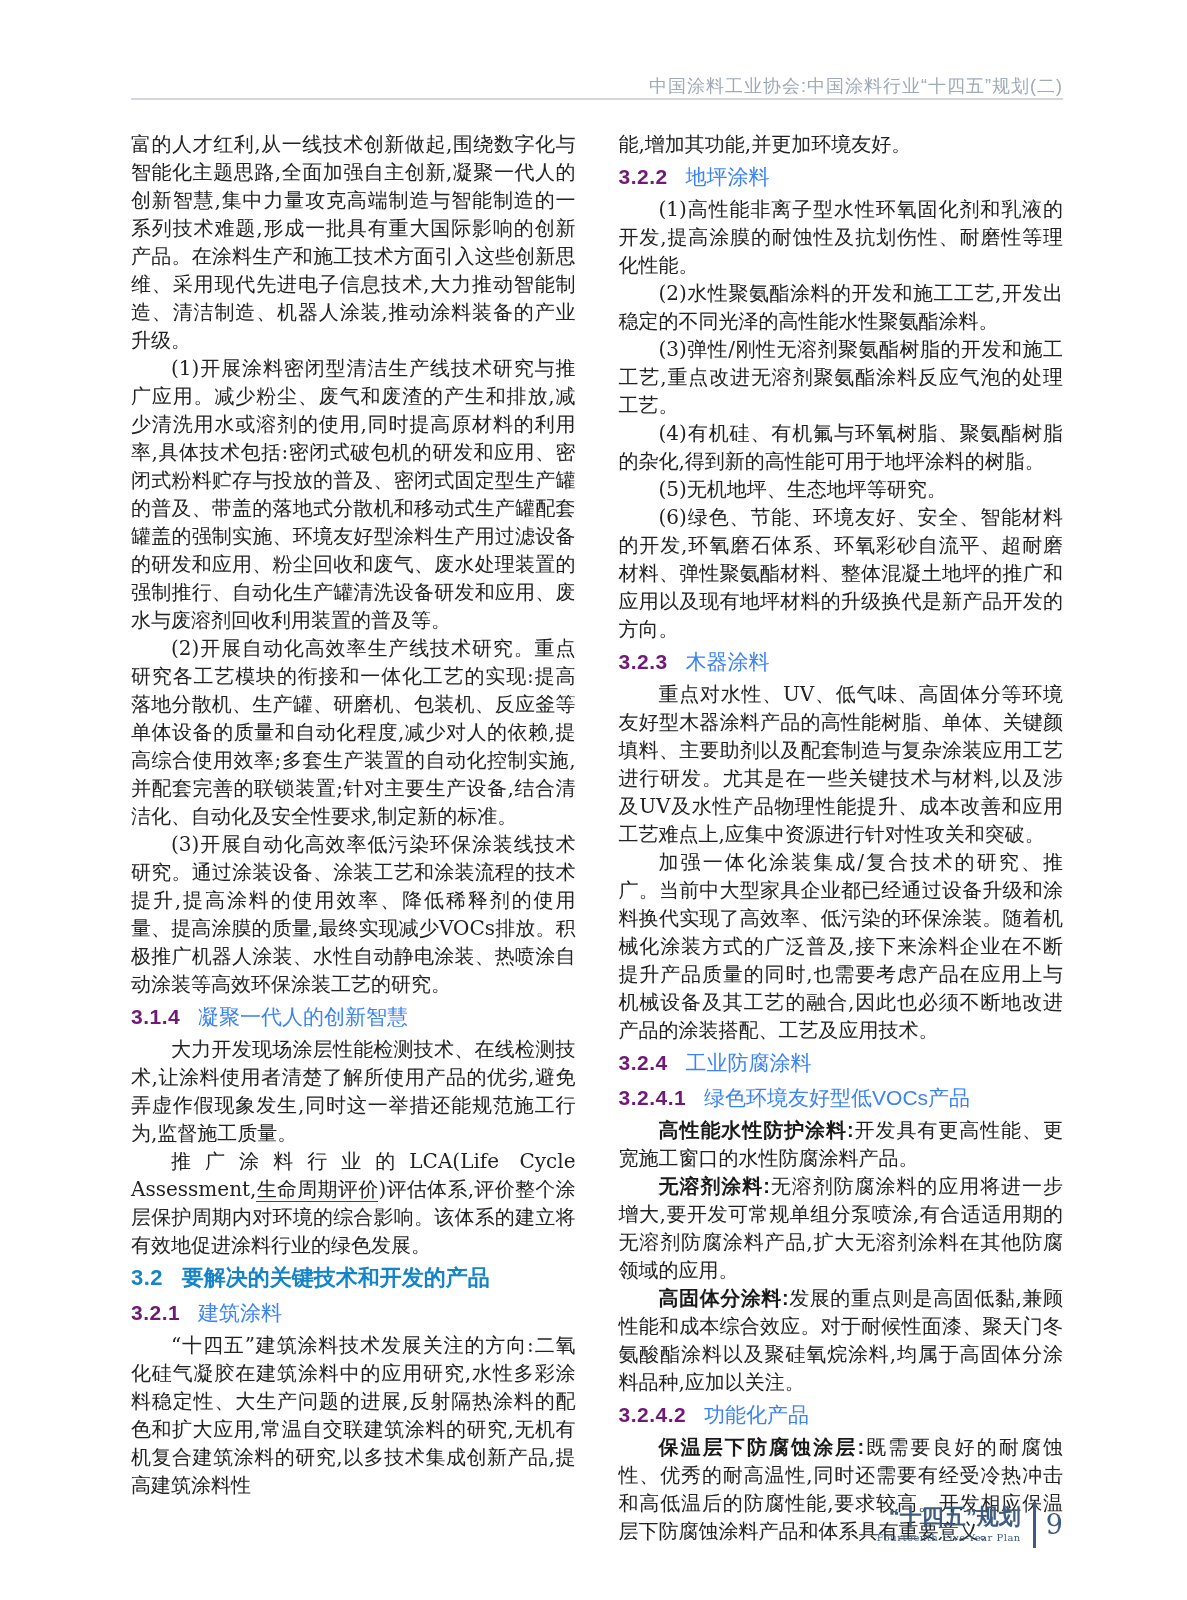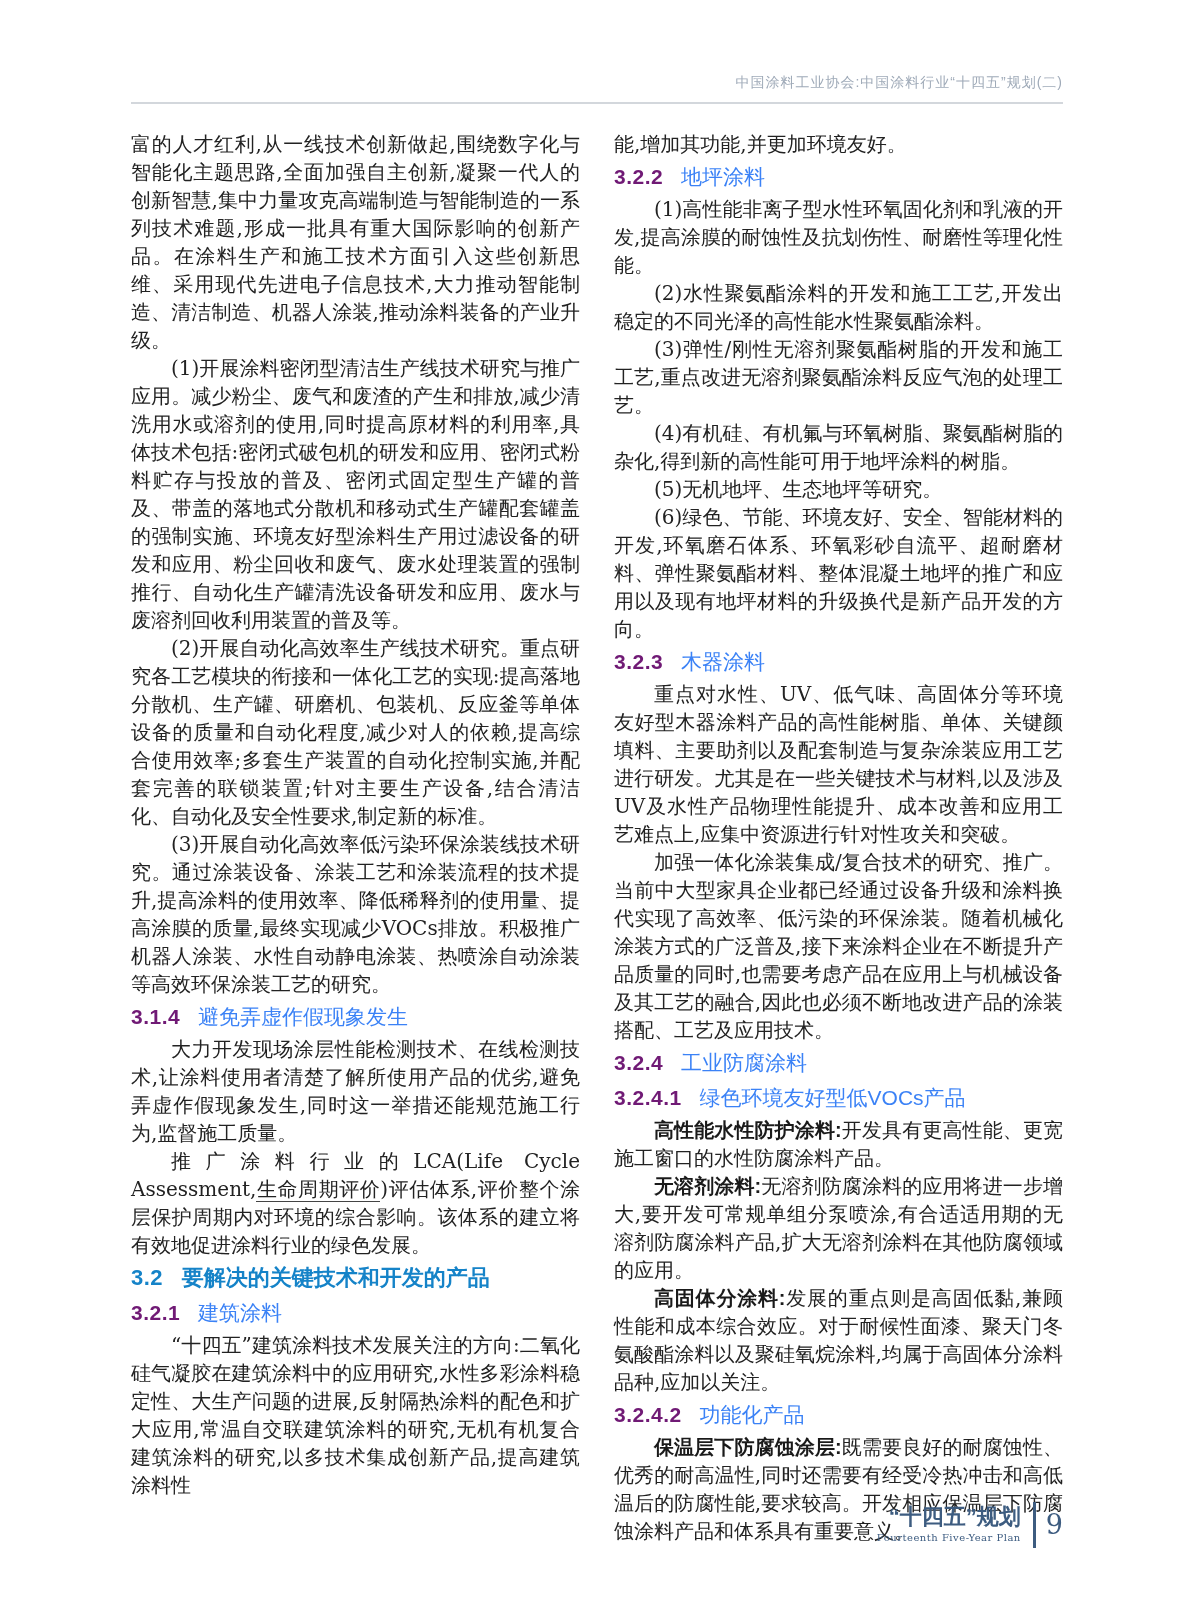--- a/index.html
+++ b/index.html
@@ -11,32 +11,31 @@
     overflow: hidden;
     font-family: "DejaVu Serif", "Liberation Serif", serif;
     color: #222;
   }
   
   .header {
     position: absolute;
     top: 74px; left: 131px; right: 124px;
     text-align: right;
     font-family: "Liberation Sans", "DejaVu Sans", sans-serif;
-    font-size: 14px;
+    font-size: 18px;
     color: #9faab8;
     letter-spacing: 1px;
-    padding-bottom: 10px;
     border-bottom: 2px solid #d3d7dc;
   }
   
   .content {
     position: absolute;
     top: 130px; left: 131px; right: 124px;
     display: flex;
-    gap: 34px;
+    gap: 43px;
   }
   .col { width: calc(50% - 17px); }
   .para {
     margin: 0;
     font-size: 20px;
     line-height: 28px;
     text-align: justify;
     color: #222;
   }
   .indent { text-indent: 2em; }
@@ -109,21 +108,21 @@
     <span>中国涂料工业协会:中国涂料行业“十四五”规划(二)</span>
   </div>
 
   <div class="content">
 
     <div class="col">
       <p class="para cont">富的人才红利,从一线技术创新做起,围绕数字化与智能化主题思路,全面加强自主创新,凝聚一代人的创新智慧,集中力量攻克高端制造与智能制造的一系列技术难题,形成一批具有重大国际影响的创新产品。在涂料生产和施工技术方面引入这些创新思维、采用现代先进电子信息技术,大力推动智能制造、清洁制造、机器人涂装,推动涂料装备的产业升级。</p>
       <p class="para indent">(1)开展涂料密闭型清洁生产线技术研究与推广应用。减少粉尘、废气和废渣的产生和排放,减少清洗用水或溶剂的使用,同时提高原材料的利用率,具体技术包括:密闭式破包机的研发和应用、密闭式粉料贮存与投放的普及、密闭式固定型生产罐的普及、带盖的落地式分散机和移动式生产罐配套罐盖的强制实施、环境友好型涂料生产用过滤设备的研发和应用、粉尘回收和废气、废水处理装置的强制推行、自动化生产罐清洗设备研发和应用、废水与废溶剂回收利用装置的普及等。</p>
       <p class="para indent">(2)开展自动化高效率生产线技术研究。重点研究各工艺模块的衔接和一体化工艺的实现:提高落地分散机、生产罐、研磨机、包装机、反应釜等单体设备的质量和自动化程度,减少对人的依赖,提高综合使用效率;多套生产装置的自动化控制实施,并配套完善的联锁装置;针对主要生产设备,结合清洁化、自动化及安全性要求,制定新的标准。</p>
       <p class="para indent">(3)开展自动化高效率低污染环保涂装线技术研究。通过涂装设备、涂装工艺和涂装流程的技术提升,提高涂料的使用效率、降低稀释剂的使用量、提高涂膜的质量,最终实现减少VOCs排放。积极推广机器人涂装、水性自动静电涂装、热喷涂自动涂装等高效环保涂装工艺的研究。</p>
-      <h3 class="h3"><span class="num">3.1.4</span><span class="title">避免弄虚作假现象发生</span></h3>
+      <h3 class="h3"><span class="num">3.1.4</span><span class="title">凝聚一代人的创新智慧</span></h3>
       <p class="para indent">大力开发现场涂层性能检测技术、在线检测技术,让涂料使用者清楚了解所使用产品的优劣,避免弄虚作假现象发生,同时这一举措还能规范施工行为,监督施工质量。</p>
       <p class="para indent"><span>推广涂料行业的LCA(Life Cycle Assessment,</span><span class="uterm">生命周期评价</span><span>)评估体系,评价整个涂层保护周期内对环境的综合影响。该体系的建立将有效地促进涂料行业的绿色发展。</span></p>
       <h2 class="h2"><span class="num">3.2</span><span class="title">要解决的关键技术和开发的产品</span></h2>
       <h3 class="h3"><span class="num">3.2.1</span><span class="title">建筑涂料</span></h3>
       <p class="para indent">“十四五”建筑涂料技术发展关注的方向:二氧化硅气凝胶在建筑涂料中的应用研究,水性多彩涂料稳定性、大生产问题的进展,反射隔热涂料的配色和扩大应用,常温自交联建筑涂料的研究,无机有机复合建筑涂料的研究,以多技术集成创新产品,提高建筑涂料性</p>
     </div>
 
     <div class="col">
       <p class="para cont">能,增加其功能,并更加环境友好。</p>
       <h3 class="h3"><span class="num">3.2.2</span><span class="title">地坪涂料</span></h3>

